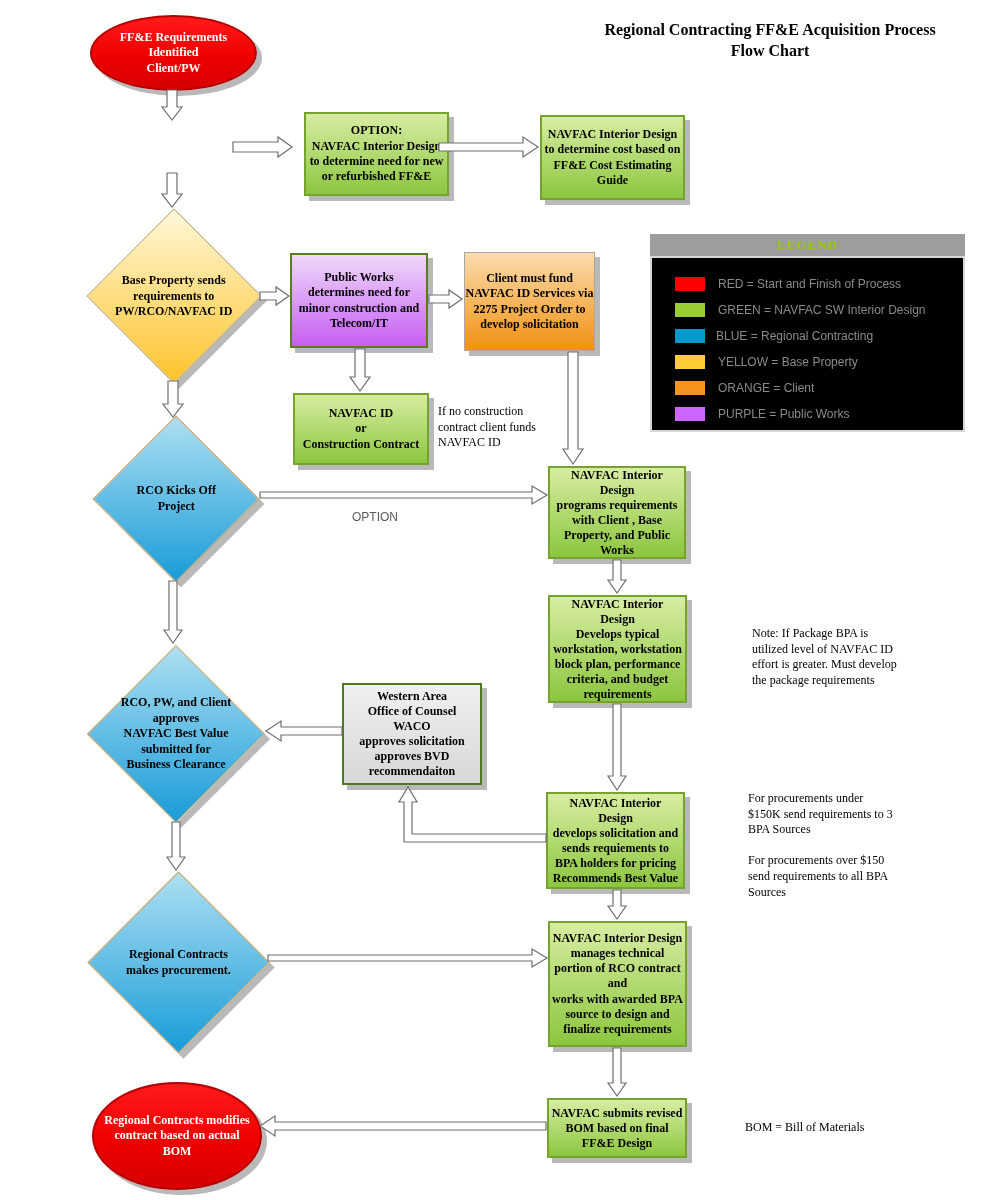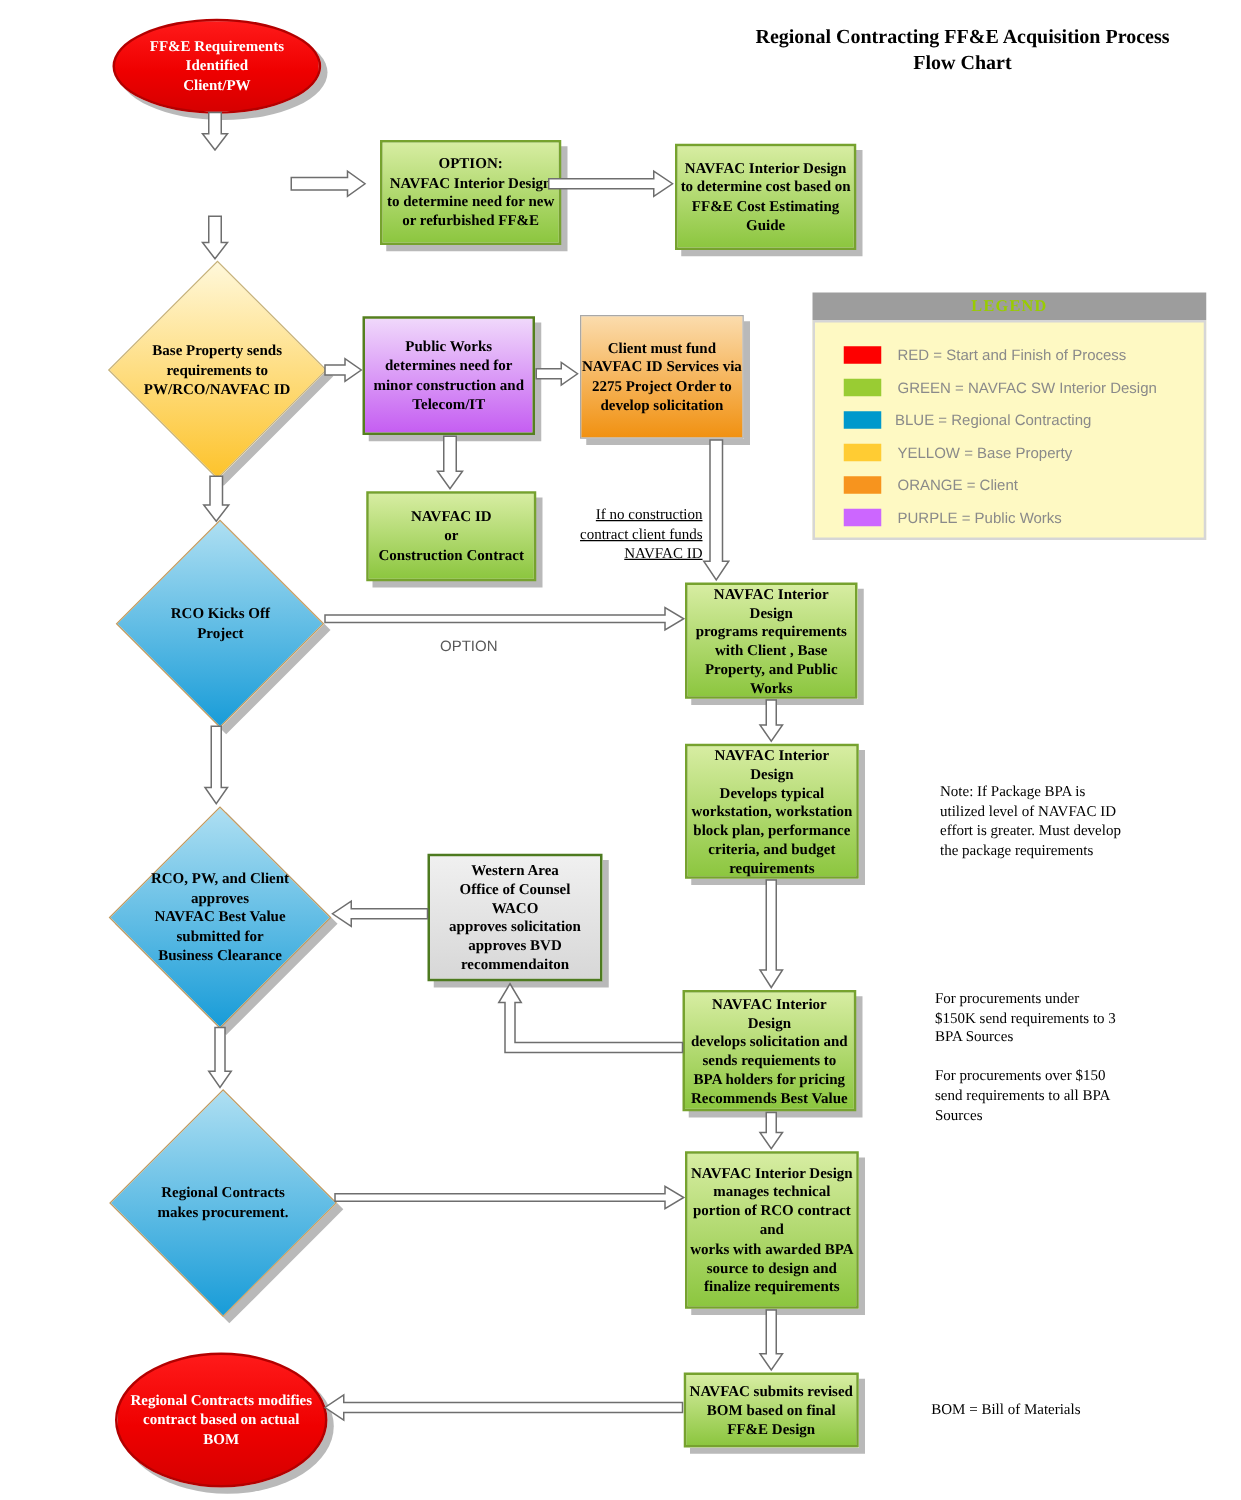--- a/index.html
+++ b/index.html
@@ -23,21 +23,21 @@
   .dlabel{transform:rotate(-45deg);text-align:center;font-weight:bold;font-size:12px;
           line-height:1.3;white-space:pre-line;color:#000;width:175px;}
   .ann{position:absolute;font-size:12px;line-height:1.3;color:#000;white-space:pre-line;}
   .title{position:absolute;left:560px;top:20px;width:420px;text-align:center;
          font-weight:bold;font-size:16px;line-height:1.3;white-space:pre-line;color:#000;}
   .sans{font-family:"Liberation Sans","DejaVu Sans",sans-serif;}
   
   .legend-header{position:absolute;left:650px;top:234px;width:315px;height:22px;background:#9d9d9d;
                  display:flex;align-items:center;justify-content:center;font-weight:bold;
                  font-size:13px;color:#99cc00;letter-spacing:1px;}
-  .legend-body{position:absolute;left:650px;top:256px;width:315px;height:176px;background:#fef9c3;
+  .legend-body{position:absolute;left:650px;top:256px;width:315px;height:176px;background:#000000;
                border:2px solid #d6d6d6;box-sizing:border-box;}
   .legend-row{position:absolute;left:23px;height:26px;display:flex;align-items:center;gap:13px;}
   .legend-swatch{width:30px;height:14px;display:inline-block;}
   .legend-label{font-family:"Liberation Sans","DejaVu Sans",sans-serif;font-size:12px;color:#8a8a8a;white-space:nowrap;}
   #arrows{position:absolute;left:0;top:0;pointer-events:none;}
 </style>
 </head>
 <body>
 
 <div id="canvas">
@@ -73,21 +73,21 @@
 
   <div class="node rect-orange shadow" style="left:464px;top:252px;width:131px;height:99px;">Client must fund
 NAVFAC ID Services via
 2275 Project Order to
 develop solicitation</div>
 
   <div class="node rect-green shadow" style="left:293px;top:393px;width:136px;height:72px;">NAVFAC ID
 or
 Construction Contract</div>
 
-  <div class="ann" style="left:438px;top:404px;width:124px;text-align:right;text-decoration:underline;">If no construction
+  <div class="ann" style="left:438px;top:404px;width:124px;text-align:left;">If no construction
 contract client funds
 NAVFAC ID</div>
 
   <div class="legend-header">LEGEND</div>
   <div class="legend-body">
     <div class="legend-row" style="top:13px;">
       <span class="legend-swatch" style="background: rgb(254, 0, 0);"></span>
       <span class="legend-label">RED = Start and Finish of Process</span>
     </div>
     <div class="legend-row" style="top:39px;">

